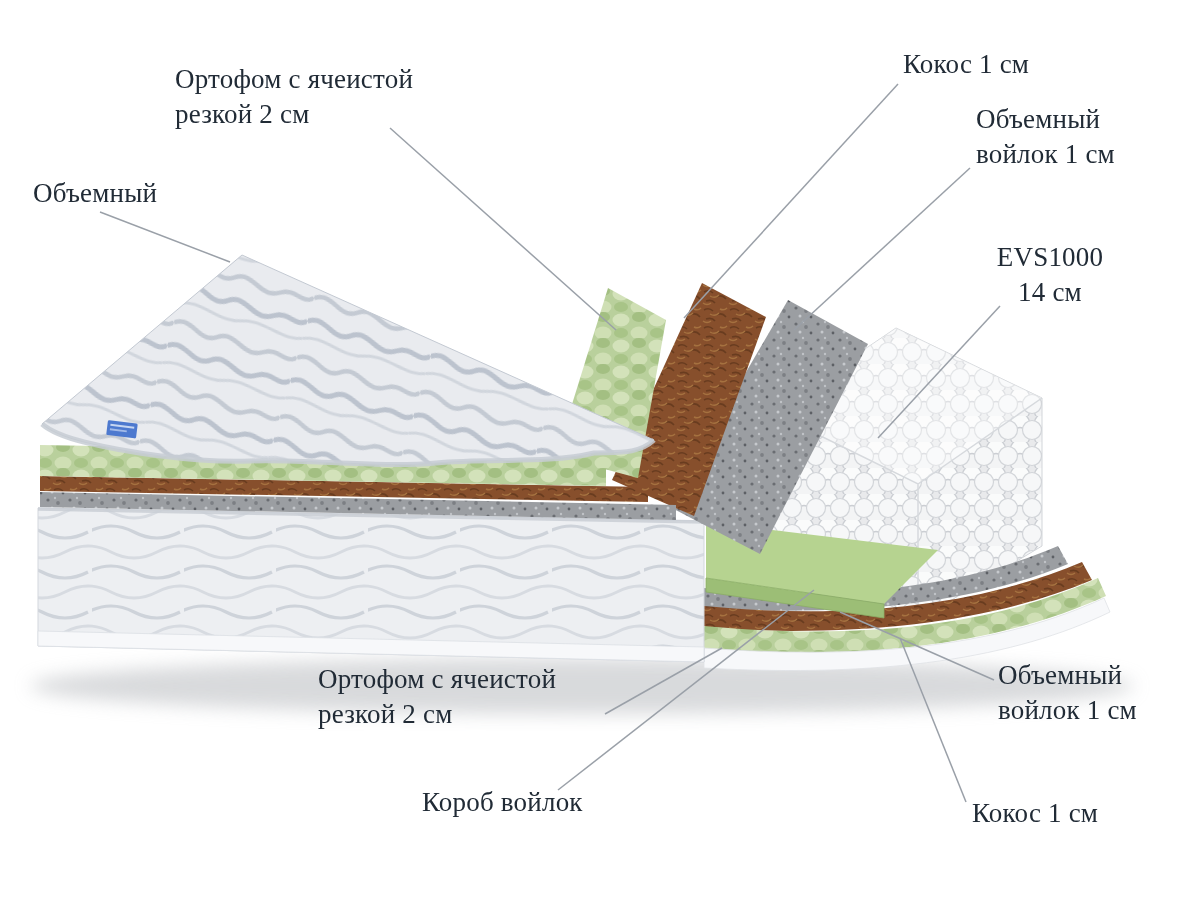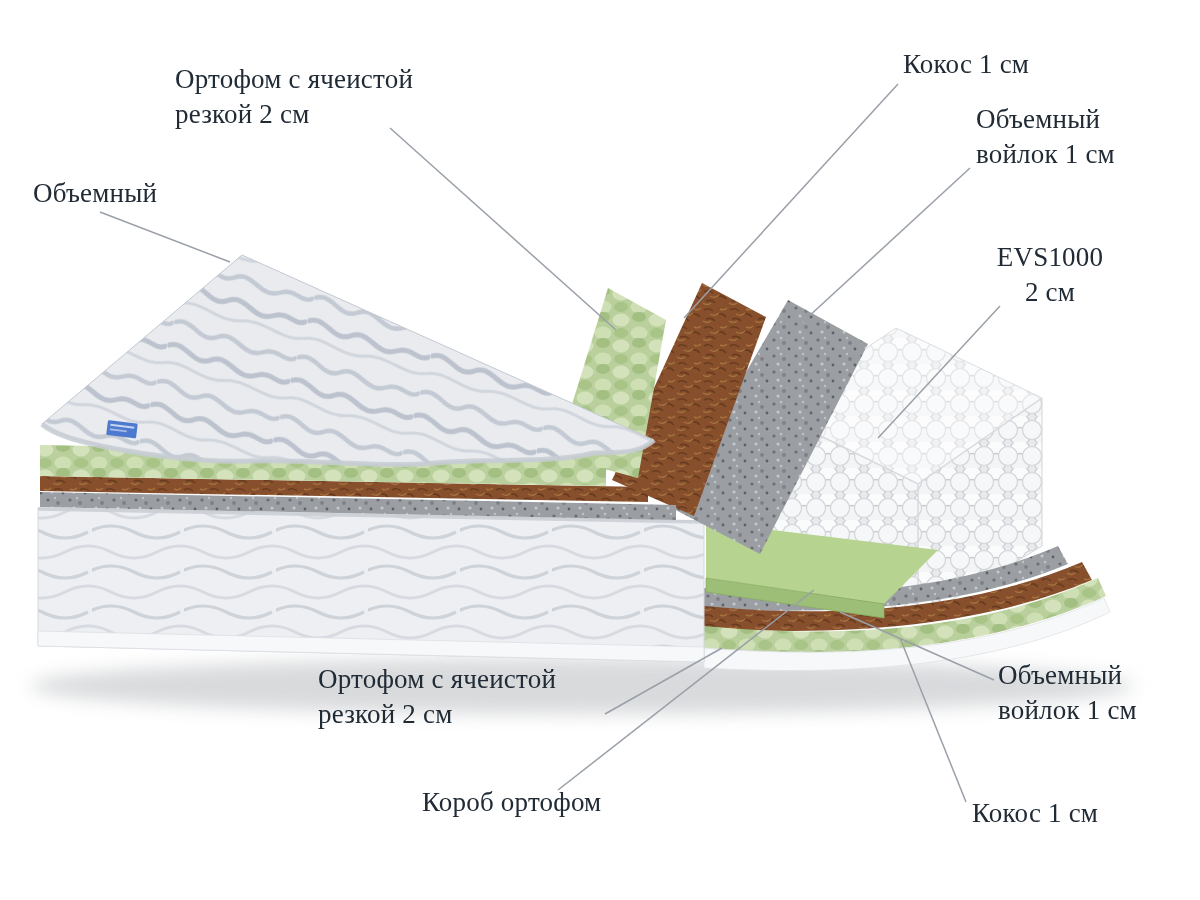--- a/index.html
+++ b/index.html
@@ -142,25 +142,25 @@
 резкой 2 см</div>
 
   <div class="label" style="left:903px;top:47px;">Кокос 1 см</div>
 
   <div class="label" style="left:976px;top:102px;">Объемный
 войлок 1 см</div>
 
   <div class="label" style="left:33px;top:176px;">Объемный</div>
 
   <div class="label center" style="left:975px;top:240px;width:150px;">EVS1000
-2 см</div>
+14 см</div>
 
   <div class="label" style="left:318px;top:662px;">Ортофом с ячеистой
 резкой 2 см</div>
 
   <div class="label" style="left:998px;top:658px;">Объемный
 войлок 1 см</div>
 
-  <div class="label" style="left:422px;top:785px;">Короб ортофом</div>
+  <div class="label" style="left:422px;top:785px;">Короб войлок</div>
 
   <div class="label" style="left:972px;top:796px;">Кокос 1 см</div>
 
 </div>
 
 </body></html>

